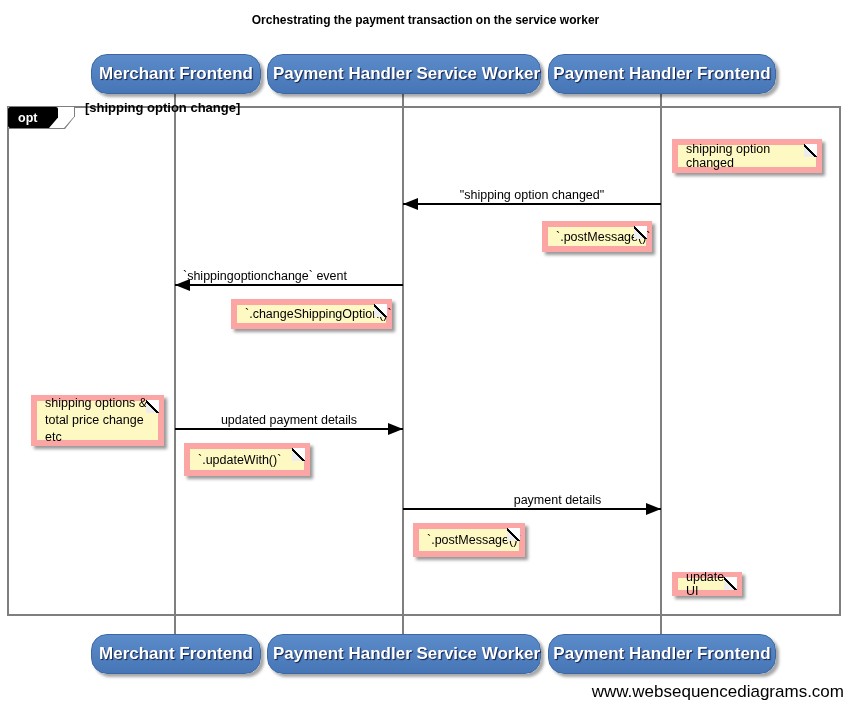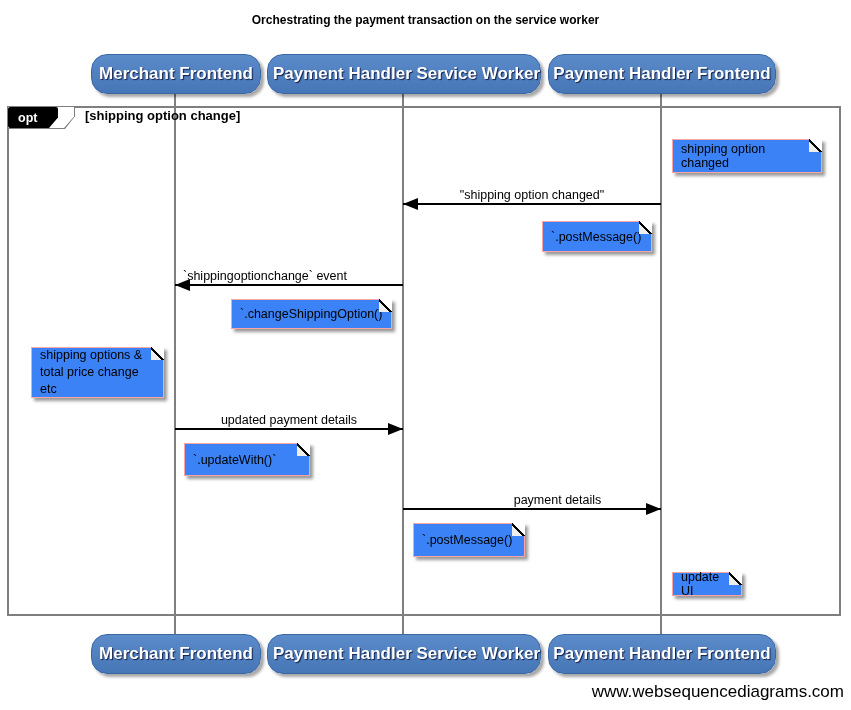--- a/index.html
+++ b/index.html
@@ -48,48 +48,48 @@
     clip-path:polygon(0 0,100% 0,100% 45%,calc(100% - 10px) 100%,0 100%);
   }
   .opt-tab{
     position:absolute;left:8px;top:107px;width:50px;height:21px;
     background:#000000;border-radius:2px;
     clip-path:polygon(0 0,100% 0,100% 50%,calc(100% - 9px) 100%,0 100%);
     color:#fff;font-weight:bold;font-size:12.5px;
     display:flex;align-items:center;padding-left:10px;box-sizing:border-box;
   }
   .guard{
-    position:absolute;left:85px;top:108px;font-size:13px;font-weight:bold;
+    position:absolute;left:85px;top:100px;font-size:13px;font-weight:bold;
   }
   
   .msg-line{position:absolute;height:2px;background:#000;}
   .head{position:absolute;width:0;height:0;border-top:6px solid transparent;border-bottom:6px solid transparent;}
   .head-left{border-right:15px solid #000;}
   .head-right{border-left:15px solid #000;}
   .msg-label{
     position:absolute;text-align:center;font-size:12.5px;height:16px;line-height:16px;
   }
   
   .note{
-    position:absolute;background:#3b82f6;border:1px solid #fca5a5;box-sizing:border-box;
+    position:absolute;background:#fef9c3;border:6px solid #fca5a5;box-sizing:border-box;
     box-shadow:3px 3px 3px rgba(0,0,0,0.4);
     font-size:12.5px;display:flex;align-items:center;padding:2px 8px 2px 8px;
   }
   .note::before{
     content:'';position:absolute;top:-1px;right:-1px;width:13px;height:13px;
     background:linear-gradient(to top right,
       #fff 0%,#fff calc(50% - 1.5px),
       #000 calc(50% - 1.5px),#000 calc(50% + 0.5px),
       #fff calc(50% + 0.5px),#fff 100%);
   }
   .note::after{
     content:'';position:absolute;top:-1px;right:-1px;width:0;height:0;
     border-bottom:13px solid rgba(0,0,0,0.07);border-right:13px solid transparent;
   }
-  .note-multiline{white-space:pre-line;line-height:1.35;}
+  .note-multiline{white-space:pre-line;line-height:1.35;margin-top:48px;}
 </style>
 </head>
 <body>
 
 <div id="canvas">
 
   <div class="diagram-title">Orchestrating the payment transaction on the service worker</div>
 
   <div class="lifeline lifeline-a"></div>
   <div class="lifeline lifeline-b"></div>

